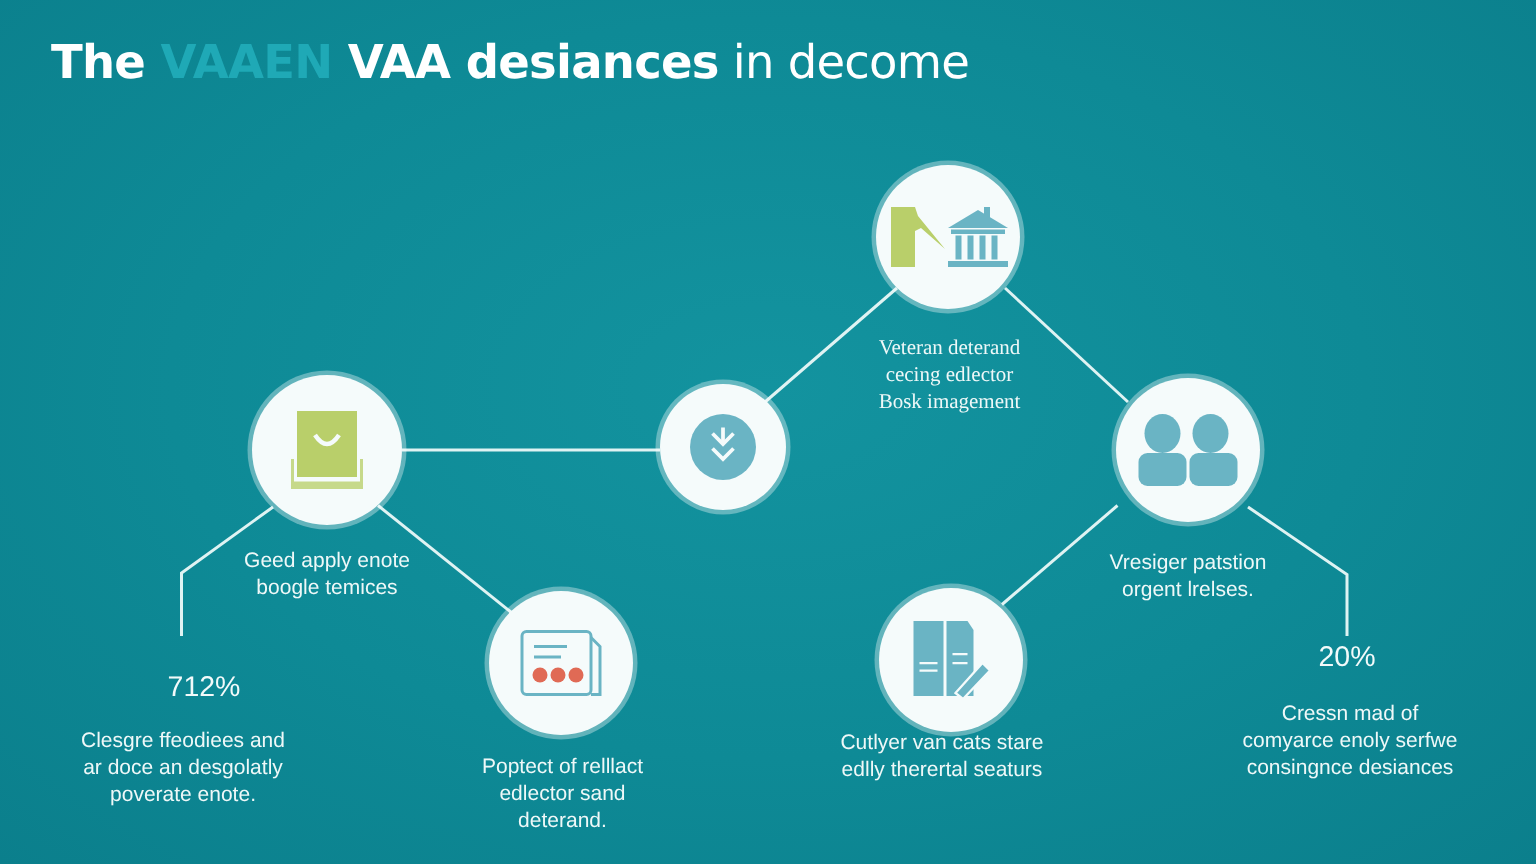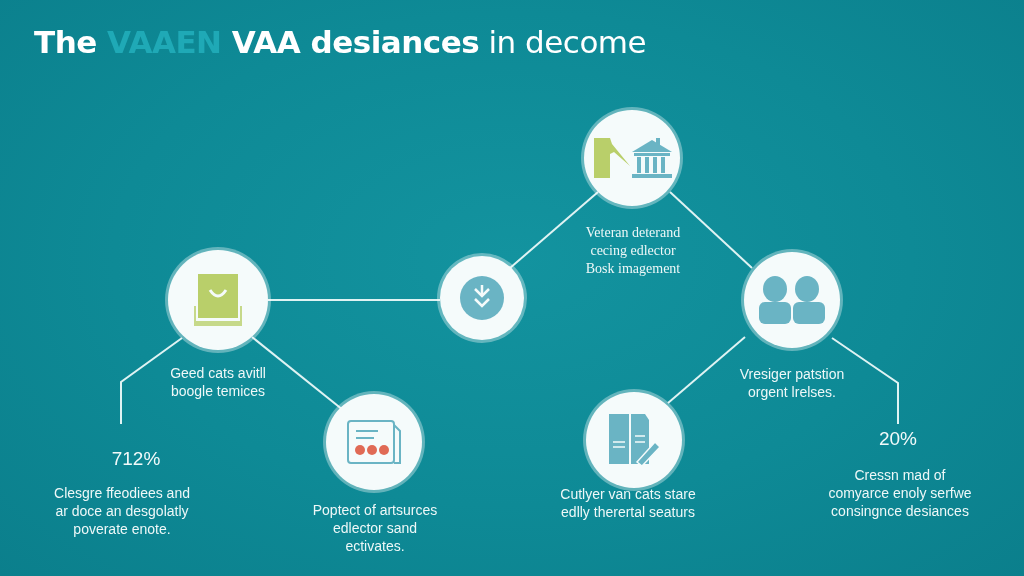--- a/index.html
+++ b/index.html
@@ -51,21 +51,21 @@
 
 <div class="node" style="left:168px;top:250px;width:100px;height:100px;">
   <svg width="56" height="60" viewBox="0 0 56 60">
     <rect x="4" y="36" width="48" height="20" fill="#c6d98a"></rect>
     <rect x="6" y="33" width="44" height="18" fill="#f5fbfb"></rect>
     <rect x="8" y="4" width="40" height="44" fill="#b9cf6a"></rect>
     <path d="M20 20 Q28 32 36 20" stroke="#f5fbfb" stroke-width="3" fill="none"></path>
   </svg>
 </div>
 <div class="label" style="left:218px;top:364px;">
-  <div>Geed cats avitll</div>
+  <div>Geed apply enote</div>
   <div>boogle temices</div>
 </div>
 
 <div class="node" style="left:440px;top:256px;width:84px;height:84px;">
   <svg width="46" height="46" viewBox="0 0 46 46">
     <circle cx="23" cy="23" r="22" fill="#6ab4c4"></circle>
     <path d="M16 14 L23 21 L30 14 M16 24 L23 31 L30 24" stroke="#f5fbfb" stroke-width="2.5" fill="none"></path>
     <line x1="23" y1="10" x2="23" y2="20" stroke="#f5fbfb" stroke-width="2.5"></line>
   </svg>
 </div>
@@ -107,23 +107,23 @@
     <rect x="2" y="2" width="46" height="42" rx="3" fill="none" stroke="#6ab4c4" stroke-width="2"></rect>
     <path d="M48 6 L54 12 L54 44 L48 44" fill="none" stroke="#6ab4c4" stroke-width="2"></path>
     <line x1="10" y1="12" x2="32" y2="12" stroke="#6ab4c4" stroke-width="2"></line>
     <line x1="10" y1="19" x2="28" y2="19" stroke="#6ab4c4" stroke-width="2"></line>
     <circle cx="14" cy="31" r="5" fill="#e06a55"></circle>
     <circle cx="26" cy="31" r="5" fill="#e06a55"></circle>
     <circle cx="38" cy="31" r="5" fill="#e06a55"></circle>
   </svg>
 </div>
 <div class="label" style="left:375px;top:501px;">
-  <div>Poptect of artsurces</div>
+  <div>Poptect of relllact</div>
   <div>edlector sand</div>
-  <div>ectivates.</div>
+  <div>deterand.</div>
 </div>
 
 <div class="node" style="left:586px;top:392px;width:96px;height:96px;">
   <svg width="54" height="56" viewBox="0 0 54 56">
     <rect x="2" y="2" width="20" height="50" fill="#6ab4c4"></rect>
     <path d="M24 2 L38 2 L42 8 L42 52 L24 52 Z" fill="#6ab4c4"></path>
     <line x1="6" y1="30" x2="18" y2="30" stroke="#f5fbfb" stroke-width="1.5"></line>
     <line x1="6" y1="35" x2="18" y2="35" stroke="#f5fbfb" stroke-width="1.5"></line>
     <line x1="28" y1="24" x2="38" y2="24" stroke="#f5fbfb" stroke-width="1.5"></line>
     <line x1="28" y1="30" x2="38" y2="30" stroke="#f5fbfb" stroke-width="1.5"></line>

